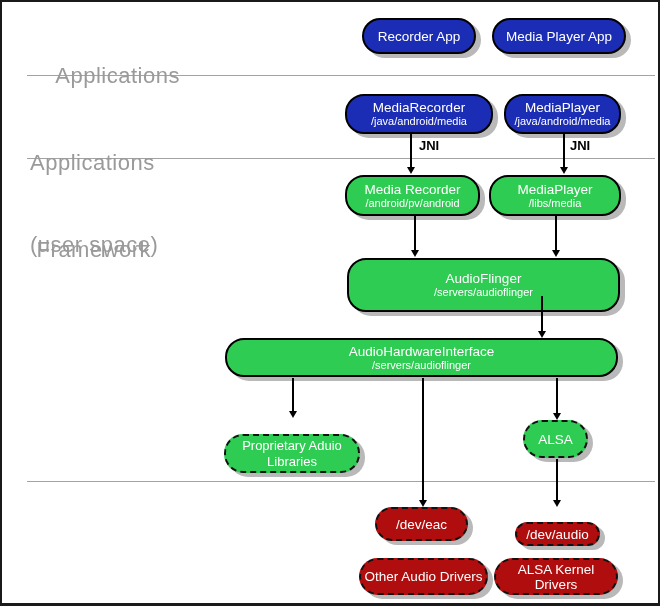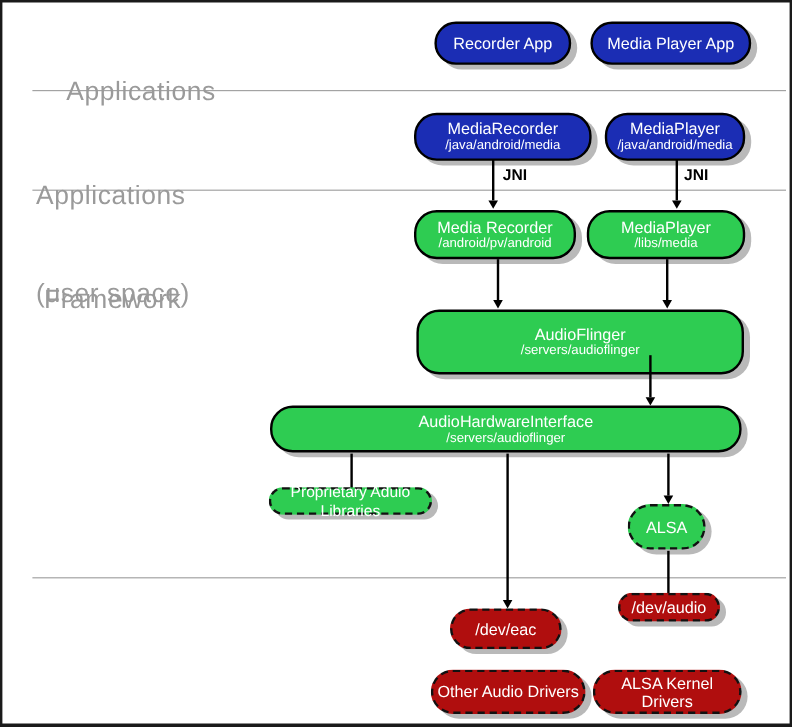--- a/index.html
+++ b/index.html
@@ -95,33 +95,33 @@
 
   <div class="pill green" style="left:223px;top:336px;width:393px;height:39px">
     <span class="title">AudioHardwareInterface</span>
     <span class="path">/servers/audioflinger</span>
   </div>
 
   <div class="arrow" style="left:290px;top:376px;height:33px"></div>
   <div class="arrow" style="left:420px;top:376px;height:122px"></div>
   <div class="arrow" style="left:554px;top:376px;height:35px"></div>
 
-  <div class="pill green dashed" style="left:222px;top:404px;width:136px;height:23px">
+  <div class="pill green dashed" style="left:222px;top:432px;width:136px;height:39px">
     <span class="wrap2">Proprietary Aduio Libraries</span>
   </div>
   <div class="pill green dashed" style="left:521px;top:418px;width:65px;height:38px">
     <span class="title">ALSA</span>
   </div>
 
   <div class="arrow" style="left:554px;top:457px;height:41px"></div>
 
   <div class="pill red dashed" style="left:373px;top:505px;width:93px;height:34px">
     <span class="title">/dev/eac</span>
   </div>
-  <div class="pill red dashed" style="left:513px;top:492px;width:85px;height:24px">
+  <div class="pill red dashed" style="left:513px;top:520px;width:85px;height:24px">
     <span class="title">/dev/audio</span>
   </div>
   <div class="pill red dashed" style="left:357px;top:556px;width:129px;height:37px">
     <span class="title">Other Audio Drivers</span>
   </div>
   <div class="pill red dashed" style="left:492px;top:556px;width:124px;height:37px">
     <span class="title">ALSA Kernel Drivers</span>
   </div>
 
 </div>

